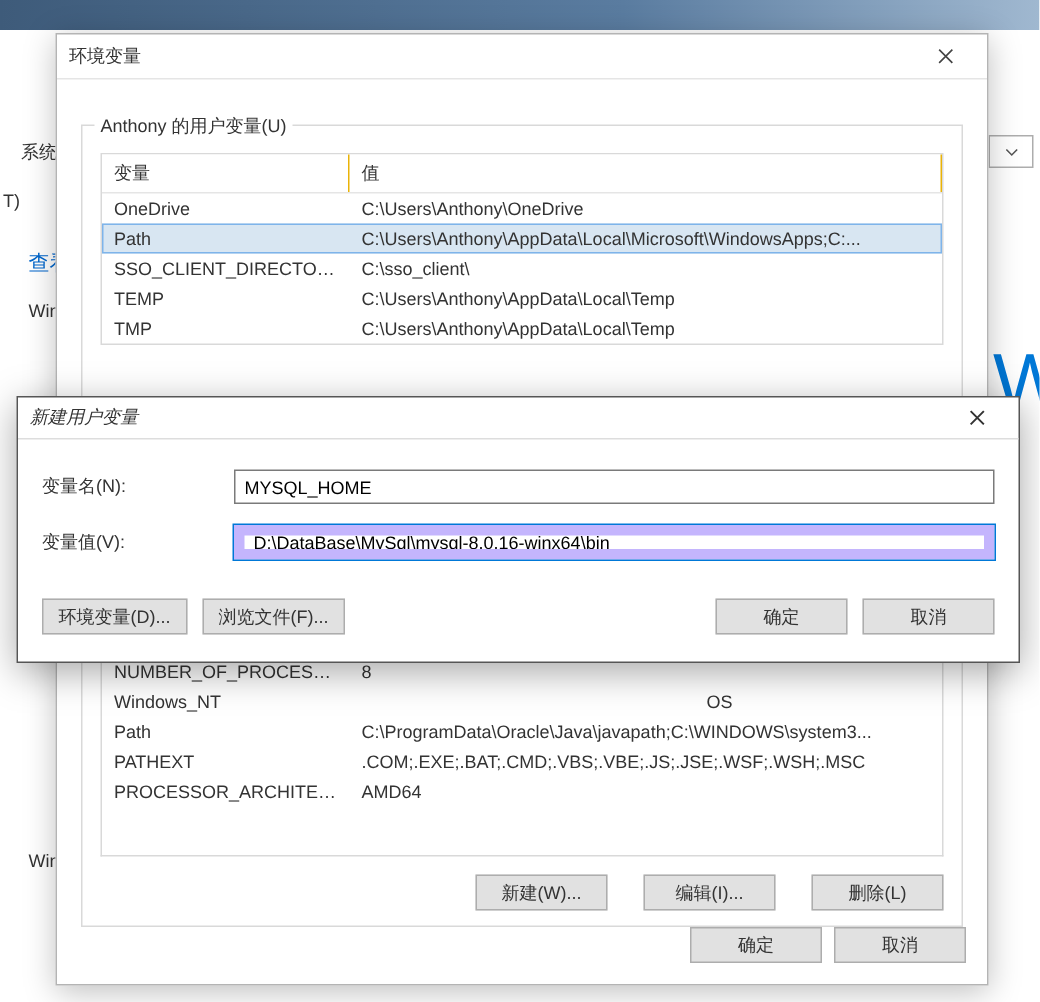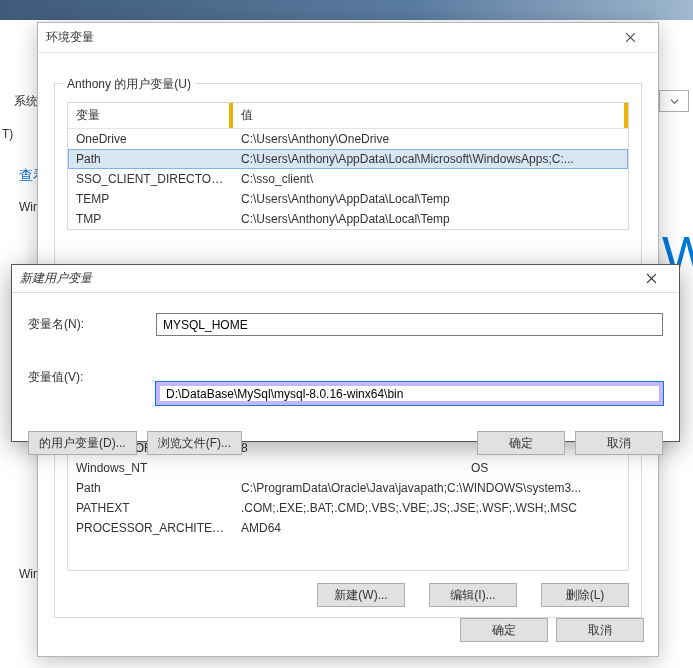--- a/index.html
+++ b/index.html
@@ -23,21 +23,21 @@
 .titlebar .title { flex: 1; color: #333; }
 .close-x { width: 40px; height: 28px; display: flex; align-items: center; justify-content: center; color: #555; }
 
 .groupbox { position: absolute; border: 1px solid #d9d9d9; }
 .groupbox .legend { position: absolute; top: -8px; left: 8px; background: #fff; padding: 0 4px; color: #333; }
 
 .gb-user { left: 16px; top: 60px; width: 588px; height: 210px; }
 
 .table { position: absolute; left: 12px; top: 18px; right: 12px; border: 1px solid #d9d9d9; background: #fff; }
 .thead { display: flex; background: #fff; border-bottom: 1px solid #e5e5e5; }
-.th { padding: 4px 8px; color: #333; border-right: 4px solid #eab308; }
+.th { padding: 4px 8px; color: #333; border-right: 1px solid #eab308; }
 .th.c1 { width: 165px; }
 .th.c2 { flex: 1; }
 .tbody { }
 .tr { display: flex; }
 .tr .td { padding: 3px 8px; color: #333; white-space: nowrap; overflow: hidden; text-overflow: ellipsis; }
 .tr .td.c1 { width: 165px; }
 .tr .td.c2 { flex: 1; }
 .tr.selected { background: #d8e6f2; outline: 1px solid #7eb4ea; outline-offset: -1px; }
 
 
@@ -50,21 +50,21 @@
 
 .okrow { position: absolute; right: 14px; bottom: 14px; display: flex; gap: 8px; }
 
 
 .dlg-new { position: absolute; left: 11px; top: 264px; width: 669px; height: 178px; background: #fff; border: 1px solid #555; box-shadow: 0 6px 24px rgba(0,0,0,0.35); }
 .dlg-new .titlebar { border-bottom: 1px solid #ddd; height: 28px; font-style: italic; }
 .dlg-new .body { padding: 20px 16px 12px 16px; }
 .formrow { display: flex; align-items: center; margin-bottom: 14px; }
 .formrow .lbl { width: 128px; color: #333; }
 .formrow .inp { flex: 1; height: 23px; border: 1px solid #7a7a7a; padding: 2px 6px; color: #000; background:#fff; font-family: inherit; font-size: 12px; }
-.formrow .inp.focus { border: 4px solid #c4b5fd; outline: 1px solid #0078d7; margin-top: 32px; }
+.formrow .inp.focus { border: 7px solid #c4b5fd; outline: 1px solid #0078d7; }
 .dlg-new .actions { display: flex; justify-content: space-between; padding: 0 16px 14px 16px; }
 .dlg-new .actions .left { display: flex; gap: 10px; }
 .dlg-new .actions .right { display: flex; gap: 10px; }
 
 svg.xicon { width: 11px; height: 11px; }
 svg.chev { width: 9px; height: 9px; }
 </style>
 </head>
 <body>
 
@@ -176,21 +176,21 @@
       <div class="lbl">变量名(N):</div>
       <input class="inp" value="MYSQL_HOME" style="">
     </div>
     <div class="formrow">
       <div class="lbl">变量值(V):</div>
       <input class="inp focus" value="D:\DataBase\MySql\mysql-8.0.16-winx64\bin" style="">
     </div>
   </div>
   <div class="actions">
     <div class="left">
-      <div class="btn">的用户变量(D)...</div>
+      <div class="btn">环境变量(D)...</div>
       <div class="btn">浏览文件(F)...</div>
     </div>
     <div class="right">
       <div class="btn">确定</div>
       <div class="btn">取消</div>
     </div>
   </div>
 </div>
 
 </body></html>

